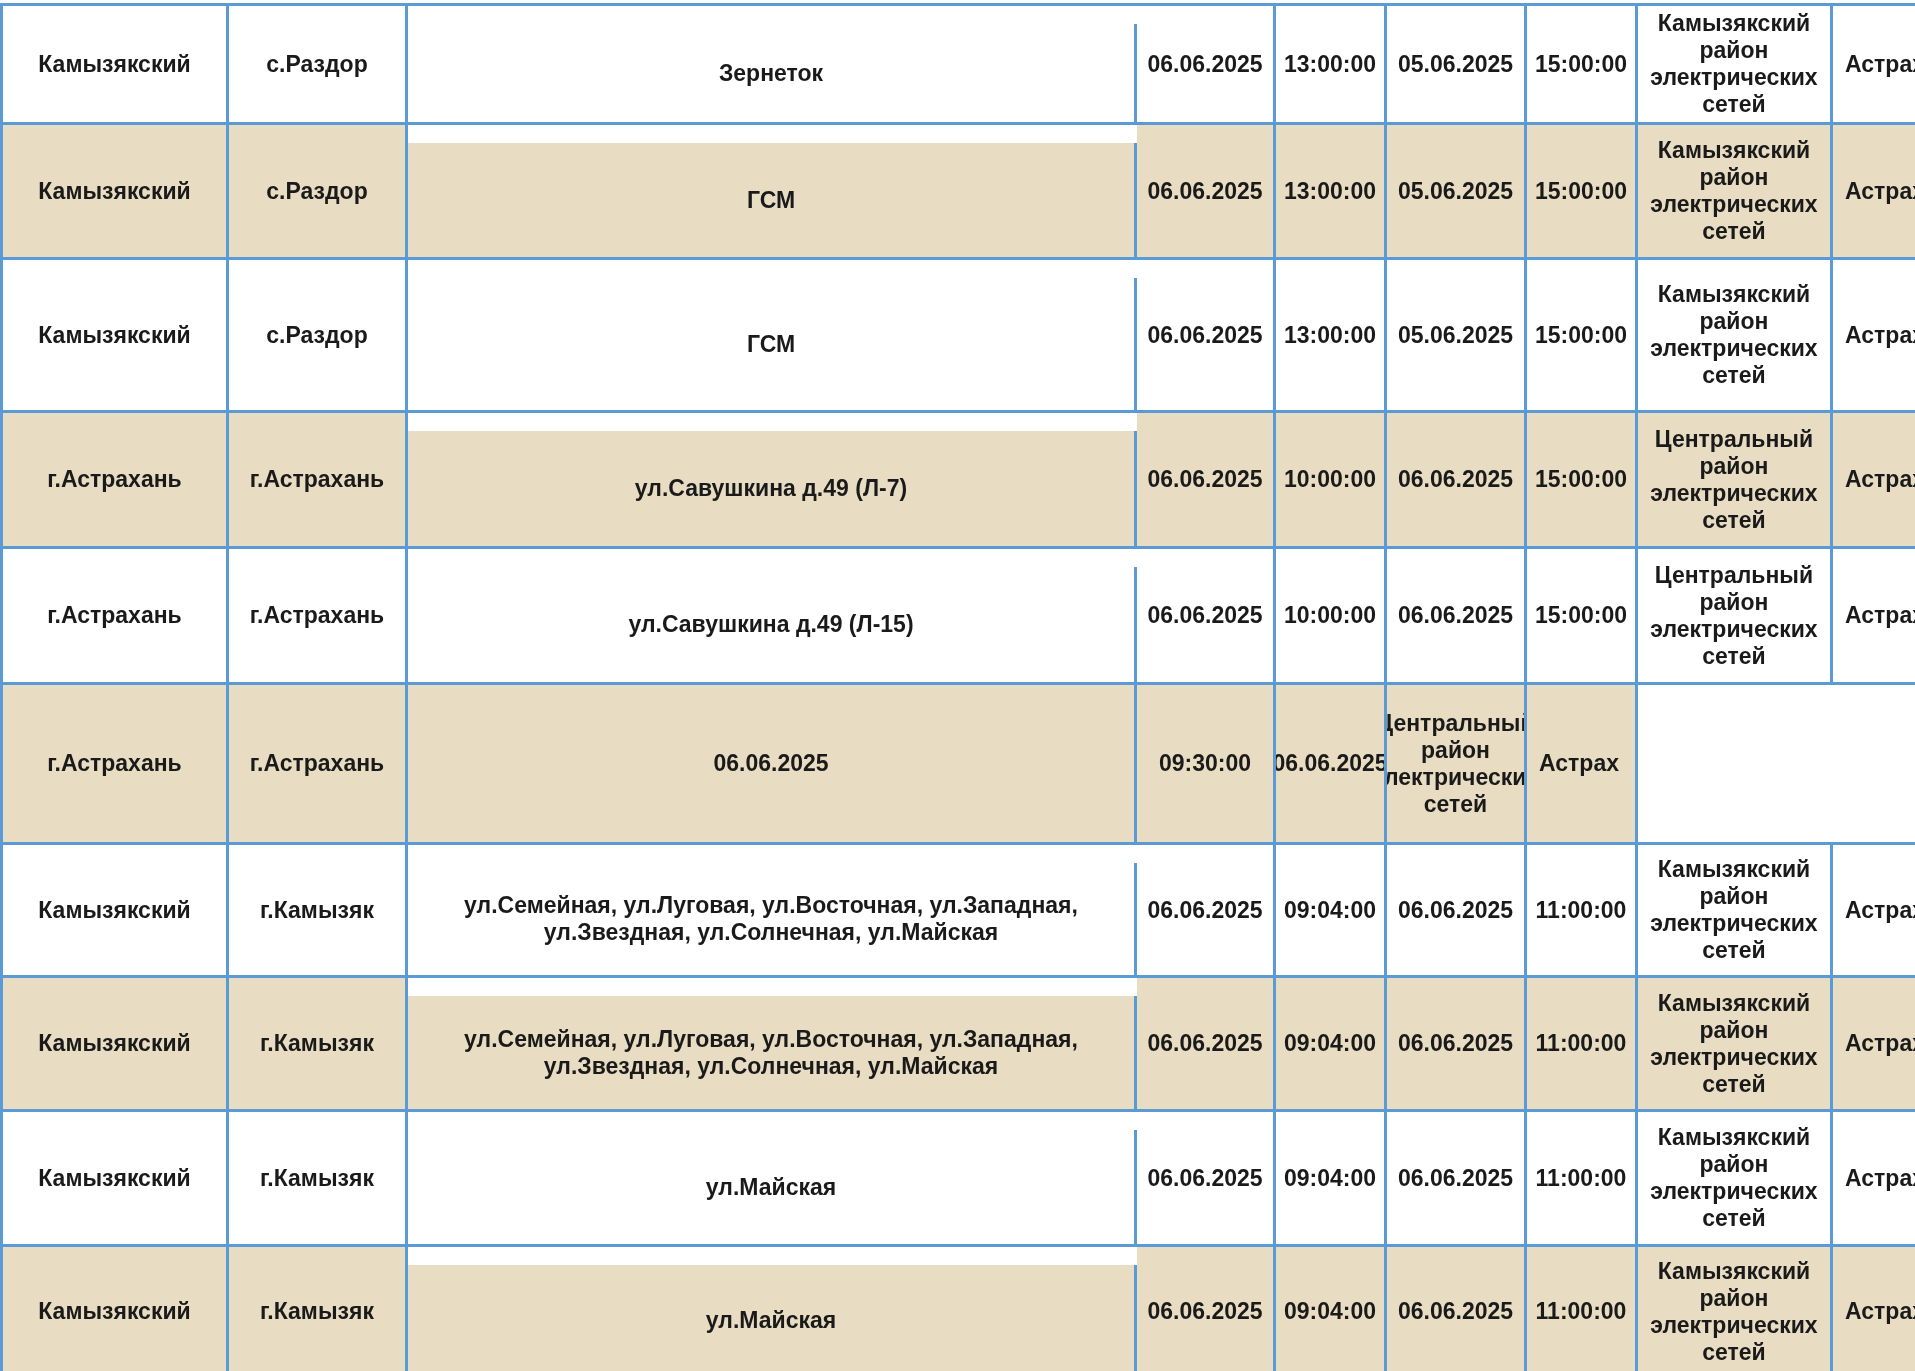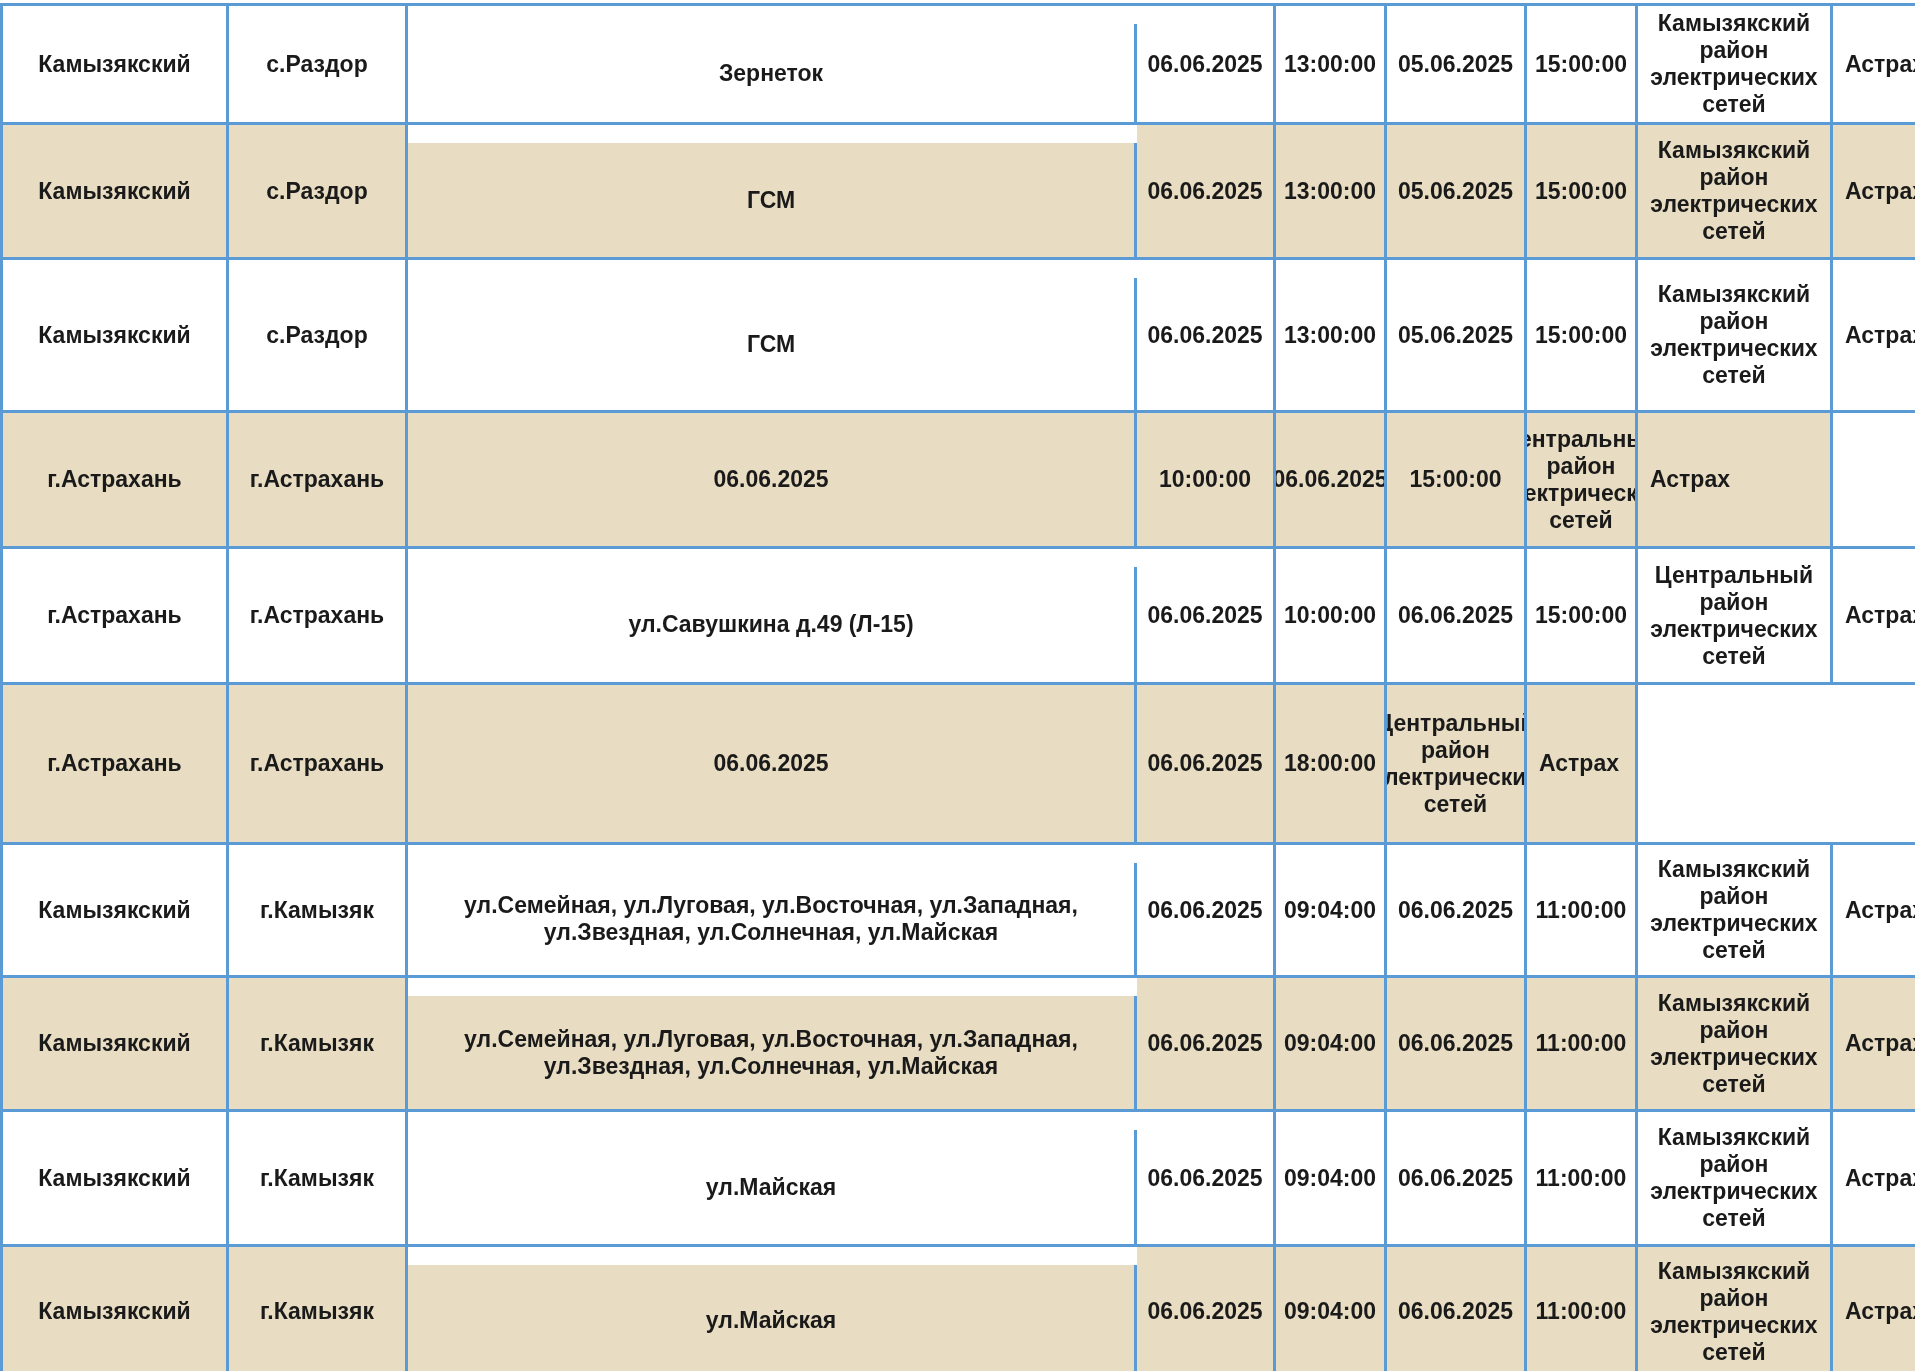--- a/index.html
+++ b/index.html
@@ -82,20 +82,21 @@
     <div class="cell">06.06.2025</div>
     <div class="cell">13:00:00</div>
     <div class="cell">05.06.2025</div>
     <div class="cell">15:00:00</div>
     <div class="cell">Камызякский район электрических сетей</div>
     <div class="cell org">Астрах</div>
   </div>
       <div class="t-row striped" style="min-height: 136px;">
     <div class="cell first">г.Астрахань</div>
     <div class="cell">г.Астрахань</div>
+    <div class="cell streets">ул.Савушкина д.49 (Л-7)</div>
     <div class="cell">06.06.2025</div>
     <div class="cell">10:00:00</div>
     <div class="cell">06.06.2025</div>
     <div class="cell">15:00:00</div>
     <div class="cell">Центральный район электрических сетей</div>
     <div class="cell org">Астрах</div>
   </div>
       <div class="t-row" style="min-height: 136px;">
     <div class="cell first">г.Астрахань</div>
     <div class="cell">г.Астрахань</div>
@@ -104,22 +105,22 @@
     <div class="cell">10:00:00</div>
     <div class="cell">06.06.2025</div>
     <div class="cell">15:00:00</div>
     <div class="cell">Центральный район электрических сетей</div>
     <div class="cell org">Астрах</div>
   </div>
       <div class="t-row striped" style="min-height: 160px;">
     <div class="cell first">г.Астрахань</div>
     <div class="cell">г.Астрахань</div>
     <div class="cell">06.06.2025</div>
+    <div class="cell">09:30:00</div>
     <div class="cell">06.06.2025</div>
-    <div class="cell">18:00:00</div>
     <div class="cell">Центральный район электрических сетей</div>
     <div class="cell org">Астрах</div>
   </div>
       <div class="t-row" style="min-height: 133px;">
     <div class="cell first">Камызякский</div>
     <div class="cell">г.Камызяк</div>
     <div class="cell streets">ул.Семейная, ул.Луговая, ул.Восточная, ул.Западная, ул.Звездная, ул.Солнечная, ул.Майская</div>
     <div class="cell">06.06.2025</div>
     <div class="cell">09:04:00</div>
     <div class="cell">06.06.2025</div>

